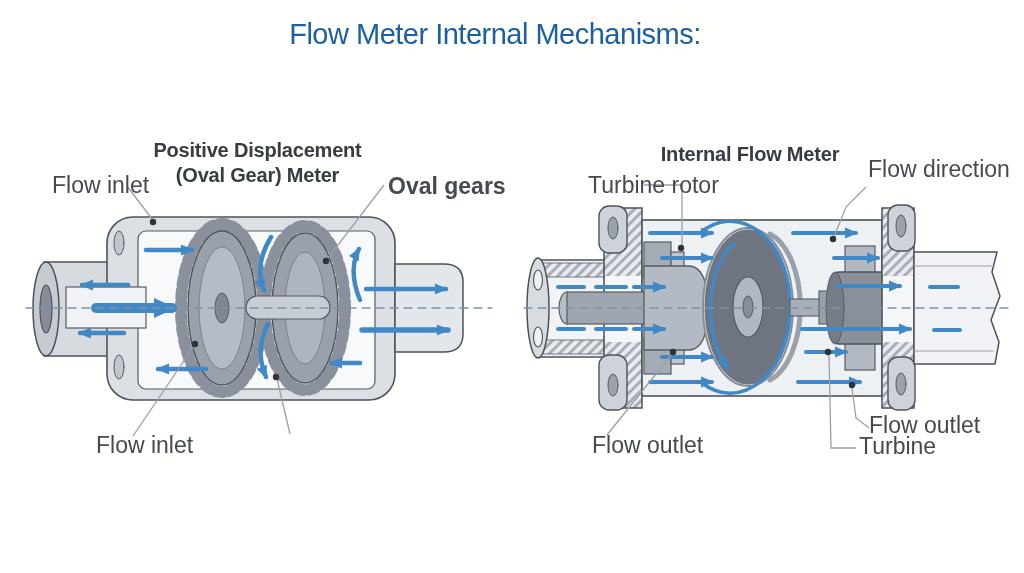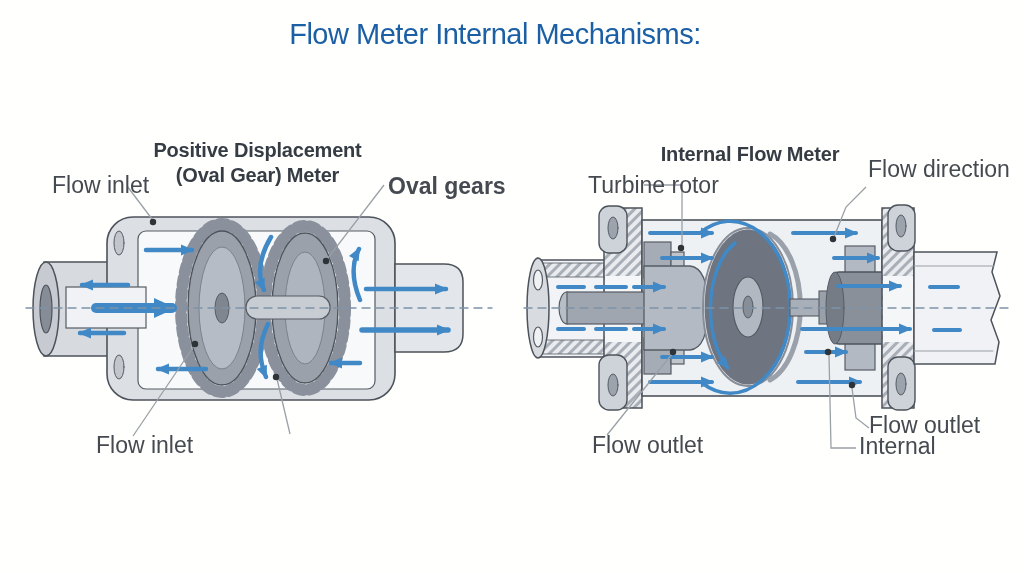--- a/index.html
+++ b/index.html
@@ -207,15 +207,15 @@
   </div>
 
   <div class="lbl" style="left:52px;top:176px;">Flow inlet</div>
   <div class="lbl" style="left:388px;top:177px;font-weight:bold;">Oval gears</div>
   <div class="lbl" style="left:96px;top:436px;">Flow inlet</div>
 
   <div class="lbl" style="left:548px;top:176px;margin-left:40px;">Turbine rotor</div>
   <div class="lbl" style="left:868px;top:160px;">Flow direction</div>
   <div class="lbl" style="left:592px;top:436px;">Flow outlet</div>
   <div class="lbl" style="left:869px;top:416px;">Flow outlet</div>
-  <div class="lbl" style="left:859px;top:437px;">Internal</div>
+  <div class="lbl" style="left:859px;top:437px;">Turbine</div>
 
 </div>
 
 </body></html>

